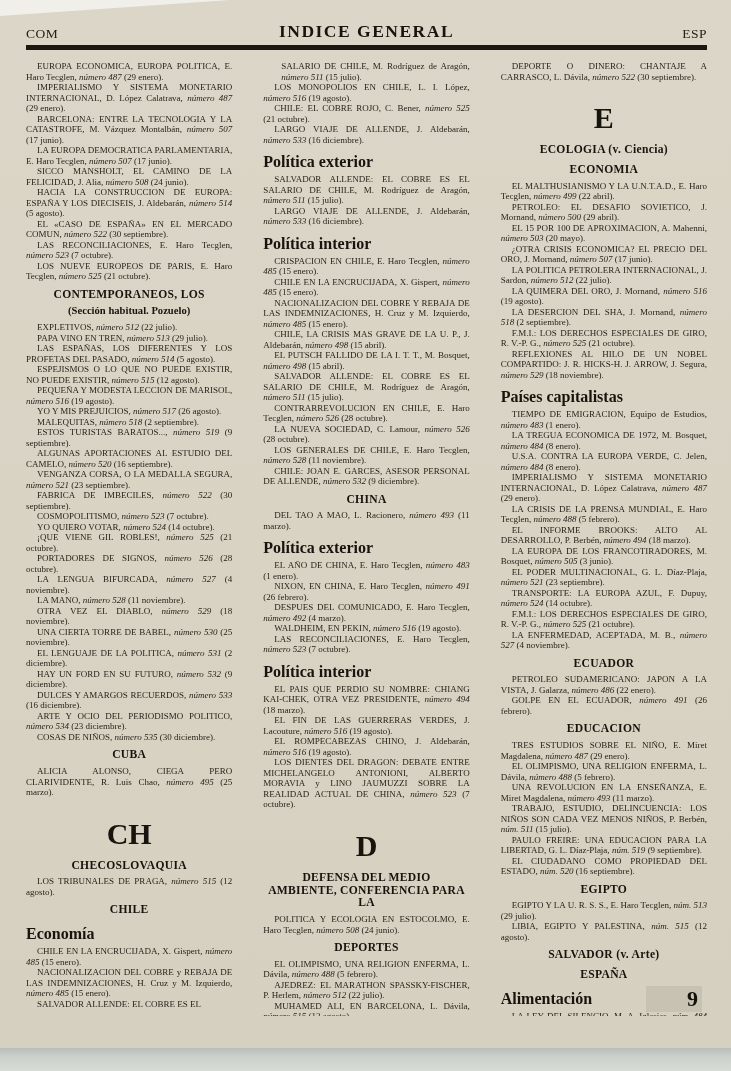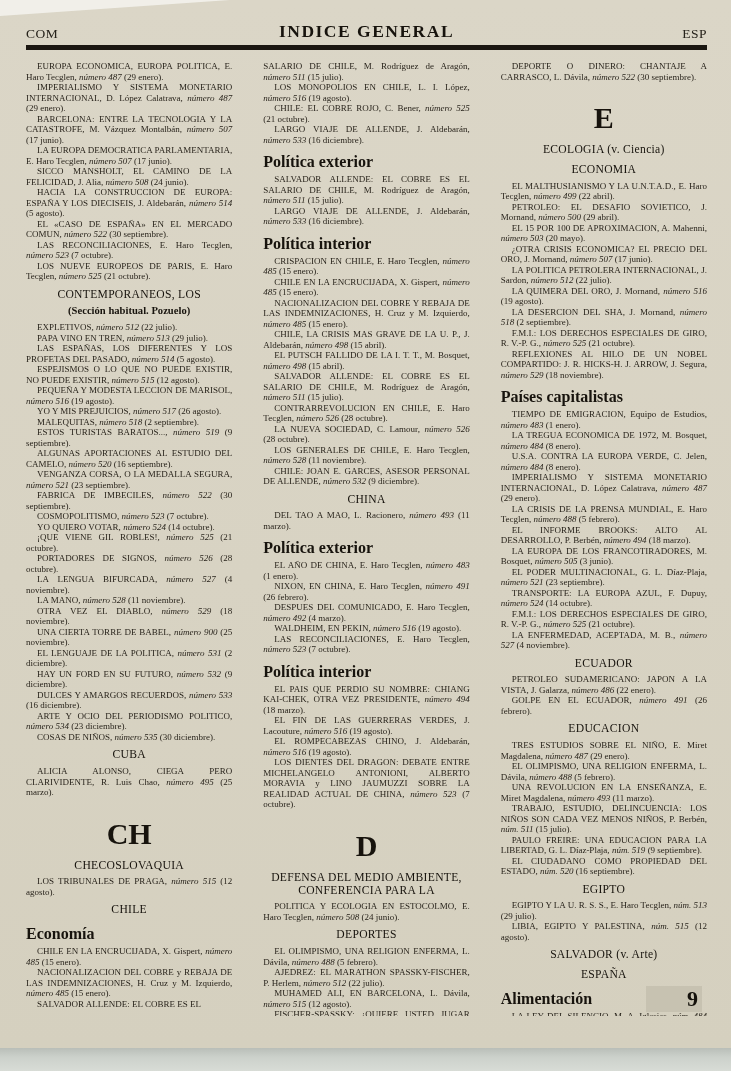--- a/index.html
+++ b/index.html
@@ -32,23 +32,23 @@
   .cols {
     display:flex; gap:31px; padding:11px 24px 0 26px;
     height:955px; overflow:hidden;
   }
   .col { flex:1; min-width:0; }
   .entry, .entry_cont {
     font-size:9px; line-height:10.5px; color:#29241c;
     text-align:justify; hyphens:auto; -webkit-hyphens:auto;
   }
   .entry { text-indent:11px; }
-  .entry_cont { text-indent:0; }
+  .entry_cont { text-indent:0;margin-left:18px; }
   .heading {
-    text-align:center; font-weight:normal; font-size:11.6px; line-height:12.8px;
+    text-align:center; font-weight:bold; font-size:11.6px; line-height:12.8px;
     margin:7px 4px 4px; color:#17130d; letter-spacing:.3px;
   }
   .subnote { text-align:center; font-weight:bold; font-size:10.6px; margin:2px 0 6px; color:#17130d; }
   .subheading { font-weight:bold; font-size:16px; margin:8px 0 3px; color:#17130d; }
   .letter {
     text-align:center; font-weight:bold; font-size:30px; line-height:32px;
     margin:20px 0 10px; color:#17130d;
   }
   .pagenum-patch {
     position:absolute; right:29px; bottom:36px; width:56px; height:26px;
@@ -99,21 +99,21 @@
         <div class="entry">ALGUNAS APORTACIONES AL ESTUDIO DEL CAMELO, <i>número 520</i> (16 septiembre).</div>
         <div class="entry">VENGANZA CORSA, O LA MEDALLA SEGURA, <i>número 521</i> (23 septiembre).</div>
         <div class="entry">FABRICA DE IMBECILES, <i>número 522</i> (30 septiembre).</div>
         <div class="entry">COSMOPOLITISMO, <i>número 523</i> (7 octubre).</div>
         <div class="entry">YO QUIERO VOTAR, <i>número 524</i> (14 octubre).</div>
         <div class="entry">¡QUE VIENE GIL ROBLES!, <i>número 525</i> (21 octubre).</div>
         <div class="entry">PORTADORES DE SIGNOS, <i>número 526</i> (28 octubre).</div>
         <div class="entry">LA LENGUA BIFURCADA, <i>número 527</i> (4 noviembre).</div>
         <div class="entry">LA MANO, <i>número 528</i> (11 noviembre).</div>
         <div class="entry">OTRA VEZ EL DIABLO, <i>número 529</i> (18 noviembre).</div>
-        <div class="entry">UNA CIERTA TORRE DE BABEL, <i>número 900</i> (25 noviembre).</div>
+        <div class="entry">UNA CIERTA TORRE DE BABEL, <i>número 530</i> (25 noviembre).</div>
         <div class="entry">EL LENGUAJE DE LA POLITICA, <i>número 531</i> (2 diciembre).</div>
         <div class="entry">HAY UN FORD EN SU FUTURO, <i>número 532</i> (9 diciembre).</div>
         <div class="entry">DULCES Y AMARGOS RECUERDOS, <i>número 533</i> (16 diciembre).</div>
         <div class="entry">ARTE Y OCIO DEL PERIODISMO POLITICO, <i>número 534</i> (23 diciembre).</div>
         <div class="entry">COSAS DE NIÑOS, <i>número 535</i> (30 diciembre).</div>
         <div class="heading">CUBA</div>
         <div class="entry">ALICIA ALONSO, CIEGA PERO CLARIVIDENTE, R. Luis Chao, <i>número 495</i> (25 marzo).</div>
         <div class="letter">CH</div>
         <div class="heading">CHECOSLOVAQUIA</div>
         <div class="entry">LOS TRIBUNALES DE PRAGA, <i>número 515</i> (12 agosto).</div>

